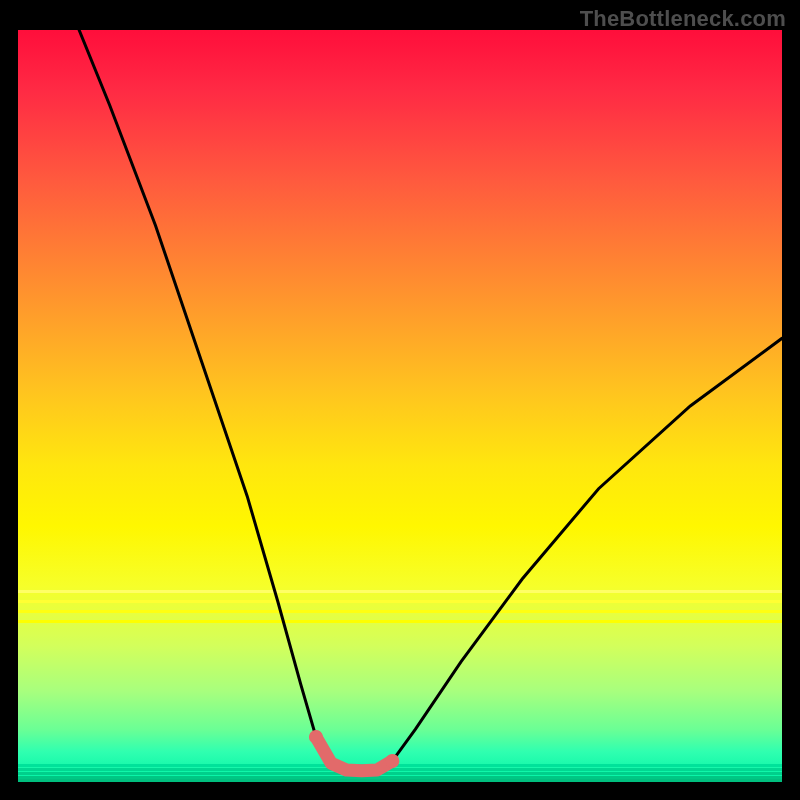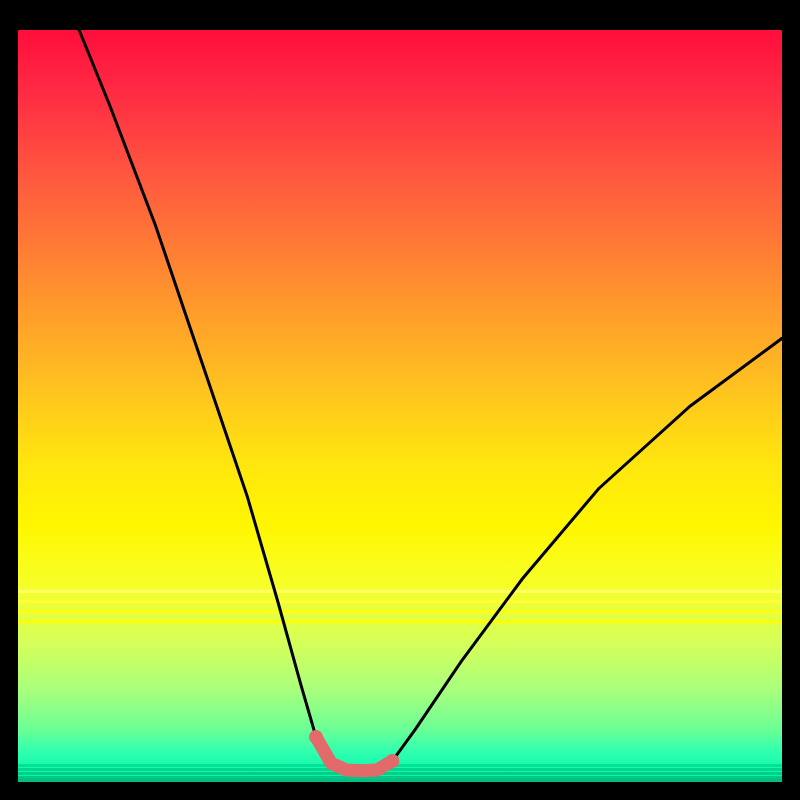--- a/index.html
+++ b/index.html
@@ -81,20 +81,21 @@
     stroke-linejoin: round;
   }
   .dot {
     fill: #e26a6a;
   }
 </style>
 </head>
 <body>
 <div class="frame">
 
+  <div class="watermark">TheBottleneck.com</div>
 
   <div class="plot-area">
     <div class="gradient-bg"></div>
 
     <div id="bands">
         <div class="band" style="top: 560px; background: rgb(255, 255, 102);"></div>
         <div class="band" style="top: 570px; background: rgb(255, 255, 51);"></div>
         <div class="band" style="top: 580px; background: rgb(255, 255, 17);"></div>
         <div class="band" style="top: 590px; background: rgb(254, 255, 0);"></div>
         <div class="band" style="top: 734px; background: rgb(0, 226, 154);"></div>

